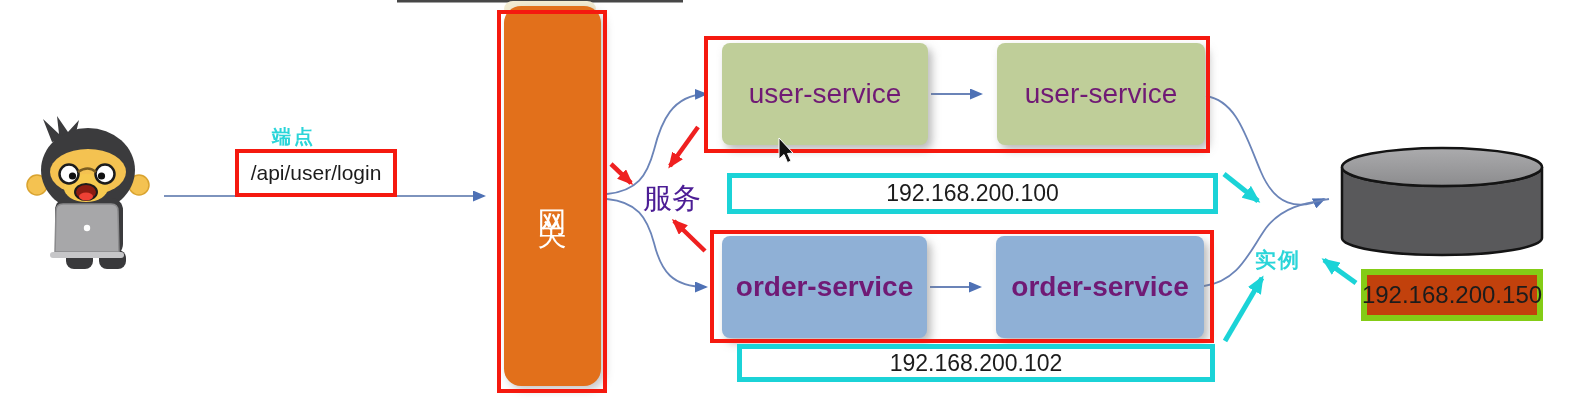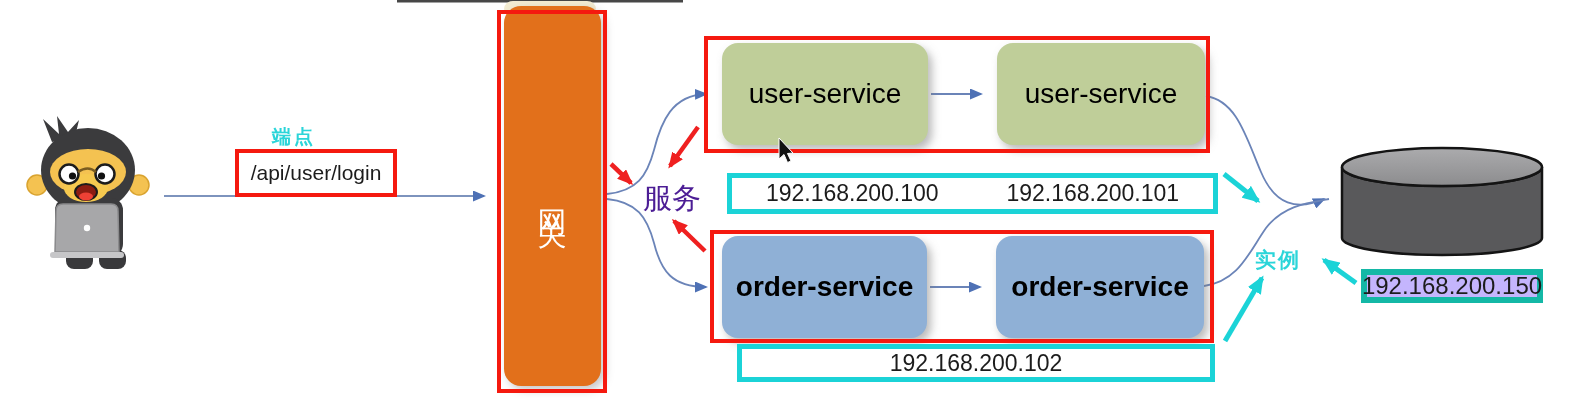--- a/index.html
+++ b/index.html
@@ -27,43 +27,43 @@
     writing-mode:vertical-rl;text-orientation:upright;color:#ffffff;
     font-size:29px;letter-spacing:9px;font-weight:400;
   }
   .gateway-frame{left:497px;top:10px;width:110px;height:383px;border:4px solid #f5190f;background:transparent;}
 
   .service-tag{left:643px;top:179px;font-size:29px;color:#4c1d95;}
   .instance-tag{left:1255px;top:234px;font-size:21px;font-weight:600;color:#2bd5d9;letter-spacing:2px;margin-top:12px;}
 
   
   .node{
-    display:flex;align-items:center;justify-content:center;font-size:28px;color:#000000;
-    border-radius:16px;box-shadow:4px 5px 8px rgba(120,120,120,.5);
+    display:flex;align-items:center;justify-content:center;font-size:28px;color:#701a75;
+    border-radius:8px;box-shadow:4px 5px 8px rgba(120,120,120,.5);
   }
   .node.green{background:#bfce99;}
   .node.blue{background:#8fb0d6;font-weight:bold;}
   .user-node-1{left:722px;top:43px;width:206px;height:102px;}
   .user-node-2{left:997px;top:43px;width:208px;height:102px;}
   .order-node-1{left:722px;top:236px;width:205px;height:102px;}
   .order-node-2{left:996px;top:236px;width:208px;height:102px;}
   .user-frame{left:704px;top:36px;width:506px;height:117px;border:4px solid #f5190f;}
   .order-frame{left:710px;top:230px;width:504px;height:113px;border:4px solid #f5190f;}
 
   .ip-bar{
     border:5px solid #1bd3d7;background:#ffffff;display:flex;align-items:center;
     font-size:23px;color:#1c1c1c;
   }
   .ip-bar span{flex:1;text-align:center;}
   .user-ip-bar{left:727px;top:157px;width:491px;height:41px;margin-top:16px;}
   .order-ip-bar{left:737px;top:344px;width:478px;height:38px;}
 
   
   .db-ip-box{
-    left:1361px;top:269px;width:182px;height:34px;border:6px solid #14b8a6;background:#c4b5fd;
+    left:1361px;top:269px;width:182px;height:52px;border:6px solid #84cc16;background:#c2410c;
     display:flex;align-items:center;justify-content:center;font-size:24px;color:#1c1c1c;
   }
 </style>
 </head>
 <body>
 
 <div class="canvas">
 
   <svg width="1590" height="409" viewBox="0 0 1590 409">
     <defs>
@@ -123,21 +123,20 @@
   </div>
   <div class="abs gateway-frame"></div>
 
   <div class="abs service-tag">服务</div>
 
   <div class="abs node green user-node-1">user-service</div>
   <div class="abs node green user-node-2">user-service</div>
   <div class="abs user-frame"></div>
   <div class="abs ip-bar user-ip-bar">
     <span>192.168.200.100</span>
-    <span>192.168.200.101</span>
   </div>
 
   <div class="abs node blue order-node-1">order-service</div>
   <div class="abs node blue order-node-2">order-service</div>
   <div class="abs order-frame"></div>
   <div class="abs ip-bar order-ip-bar">
     <span>192.168.200.102</span>
   </div>
 
   <div class="abs instance-tag">实例</div>

